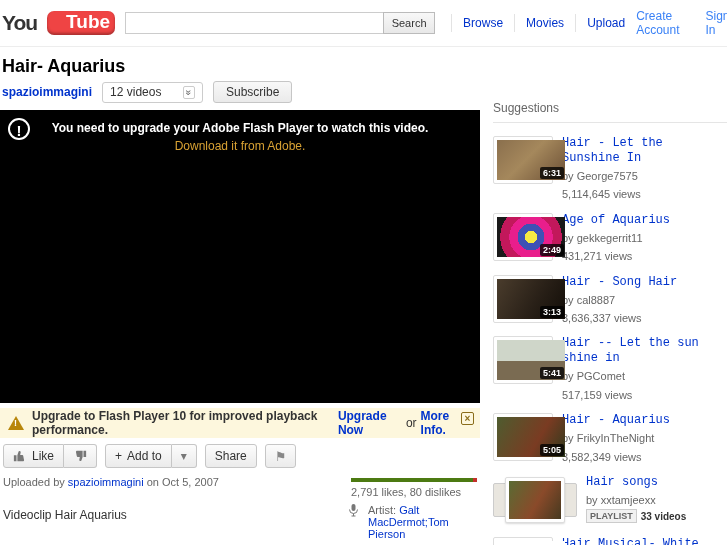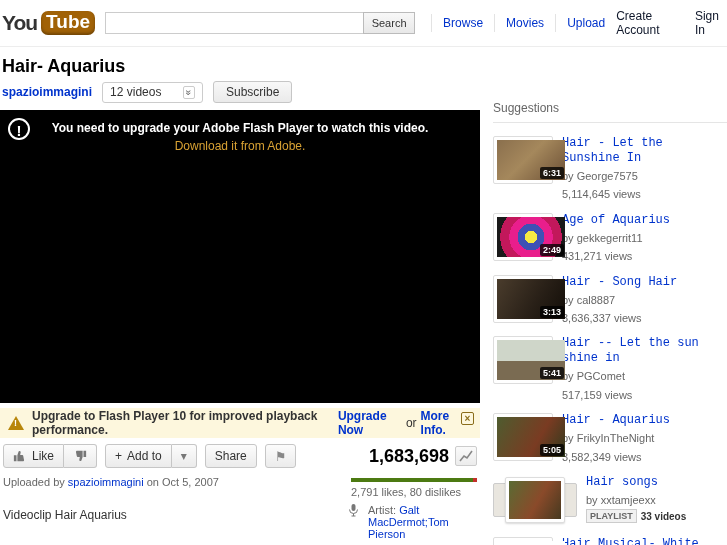--- a/index.html
+++ b/index.html
@@ -5,32 +5,32 @@
   * { margin:0; padding:0; box-sizing:border-box; }
   html,body { width:727px; height:545px; overflow:hidden; background:#fff;
     font-family:"Liberation Sans", sans-serif; color:#333; }
   a { text-decoration:none; cursor:pointer; }
 
   
   .header { height:47px; display:flex; align-items:center; padding:0 8px 0 2px;
     border-bottom:1px solid #ededed; }
   .logo { display:flex; align-items:center; cursor:pointer; }
   .logo-you { font-size:21px; font-weight:bold; color:#333; letter-spacing:-1px; }
-  .logo-tube { font-size:19px; font-weight:bold; color:#fff; background:#a16207;
-    border-radius:7px; padding:0 5px 2px 5px; margin-left:4px;
+  .logo-tube { font-size:19px; font-weight:bold; color:#fff; background:#ef4444;
+    border-radius:7px; padding:0 5px 2px 19px; margin-left:10px;
     box-shadow:inset 0 -2px 3px rgba(0,0,0,.3); }
   .search-area { display:flex; margin-left:10px; }
   .search-input { width:258px; height:22px; border:1px solid #ccc; padding:2px 6px;
     font-size:12px; border-right:none; }
   .search-btn { height:22px; width:52px; font-size:11px; color:#333;
     border:1px solid #bbb; background:linear-gradient(#f8f8f8,#e8e8e8); cursor:pointer; }
   .nav { display:flex; align-items:center; margin-left:16px; font-size:12px; }
   .nav a { color:#0033cc; padding:2px 11px; border-left:1px solid #e3e3e3; }
   .account { margin-left:auto; display:flex; gap:26px; font-size:12px; }
-  .account a { color:#0f172a; }
+  .account a { color:#3b82f6; }
 
   
   .content { display:flex; }
   .left-col { width:480px; flex:0 0 480px; }
   .sidebar { width:234px; flex:0 0 234px; margin-left:13px; padding-top:54px; }
 
   
   .vtitle { font-size:18px; font-weight:bold; color:#000; padding:9px 0 2px 2px; }
   .uploader-row { display:flex; align-items:center; gap:10px; padding:2px 0 7px 2px; }
   .uploader-link { color:#0033cc; font-weight:bold; font-size:12px; }
@@ -222,28 +222,20 @@
             <span>Add to</span>
           </button>
           <button class="btn">
             <span style="color:#777;">▾</span>
           </button>
         </span>
         <button class="btn single">Share</button>
         <button class="btn single">
           <span class="flag-glyph">⚑</span>
         </button>
-        <span class="views-wrap">
-          <span class="views-count">1,683,698</span>
-          <span class="stats-btn">
-            <svg width="14" height="12" viewBox="0 0 14 12">
-                <path d="M1 11 L5 6 L8 8 L13 1" stroke="#888" stroke-width="1.6" fill="none"></path>
-              </svg>
-          </span>
-        </span>
       </div>
 
       <div class="meta-row">
         <span class="uploaded-line">
           <span>Uploaded by</span>
           <a>spazioimmagini</a>
           <span>on Oct 5, 2007</span>
         </span>
         <span class="likes-col">
           <span class="likes-bar">

